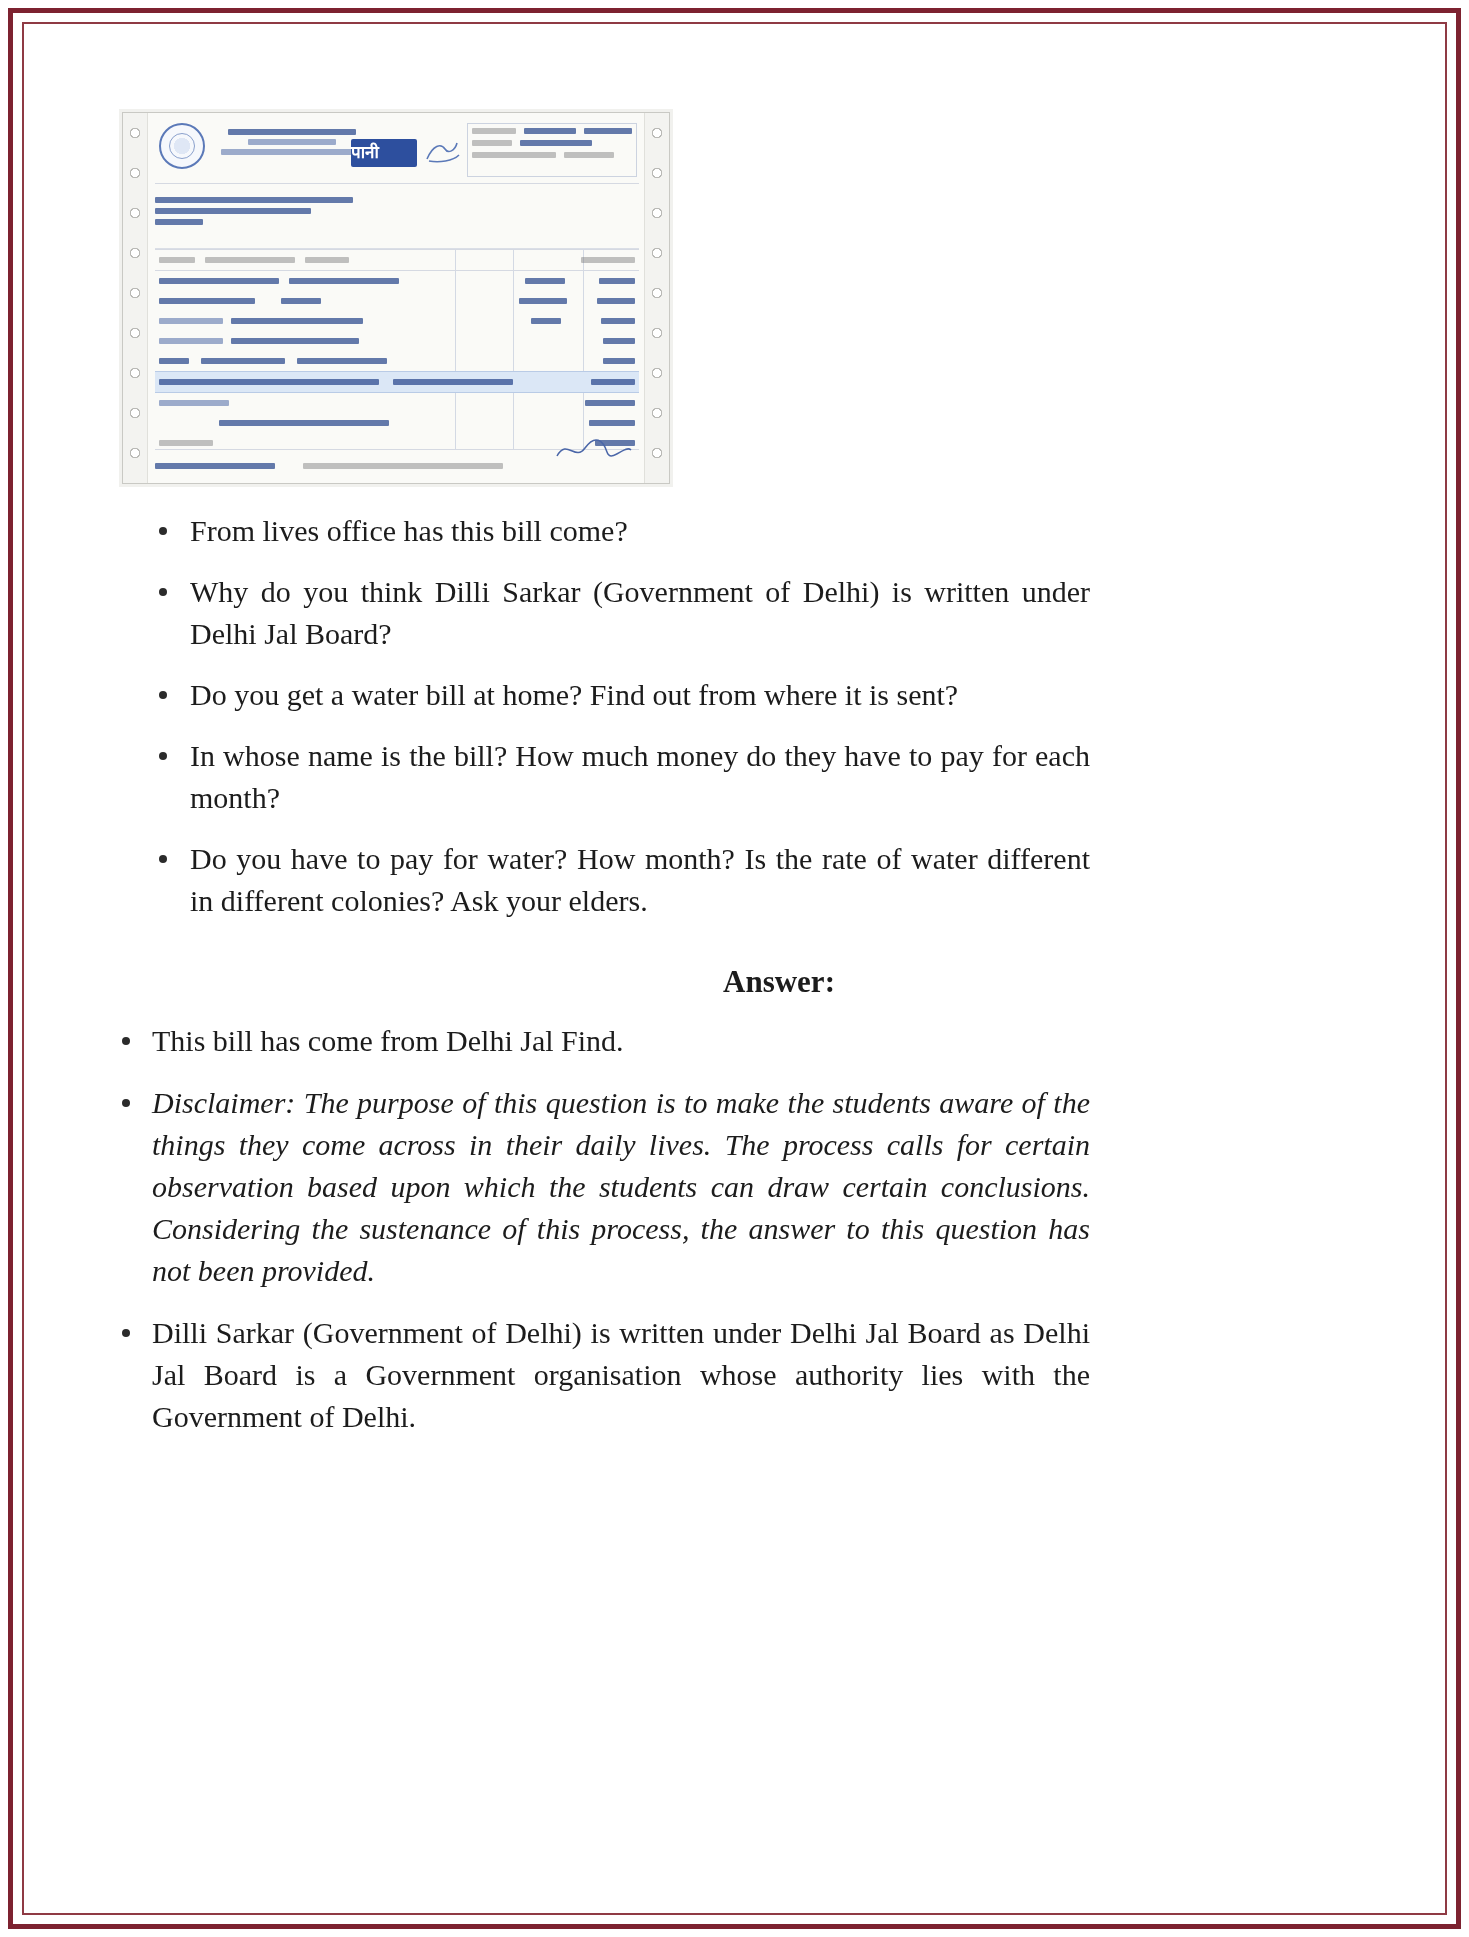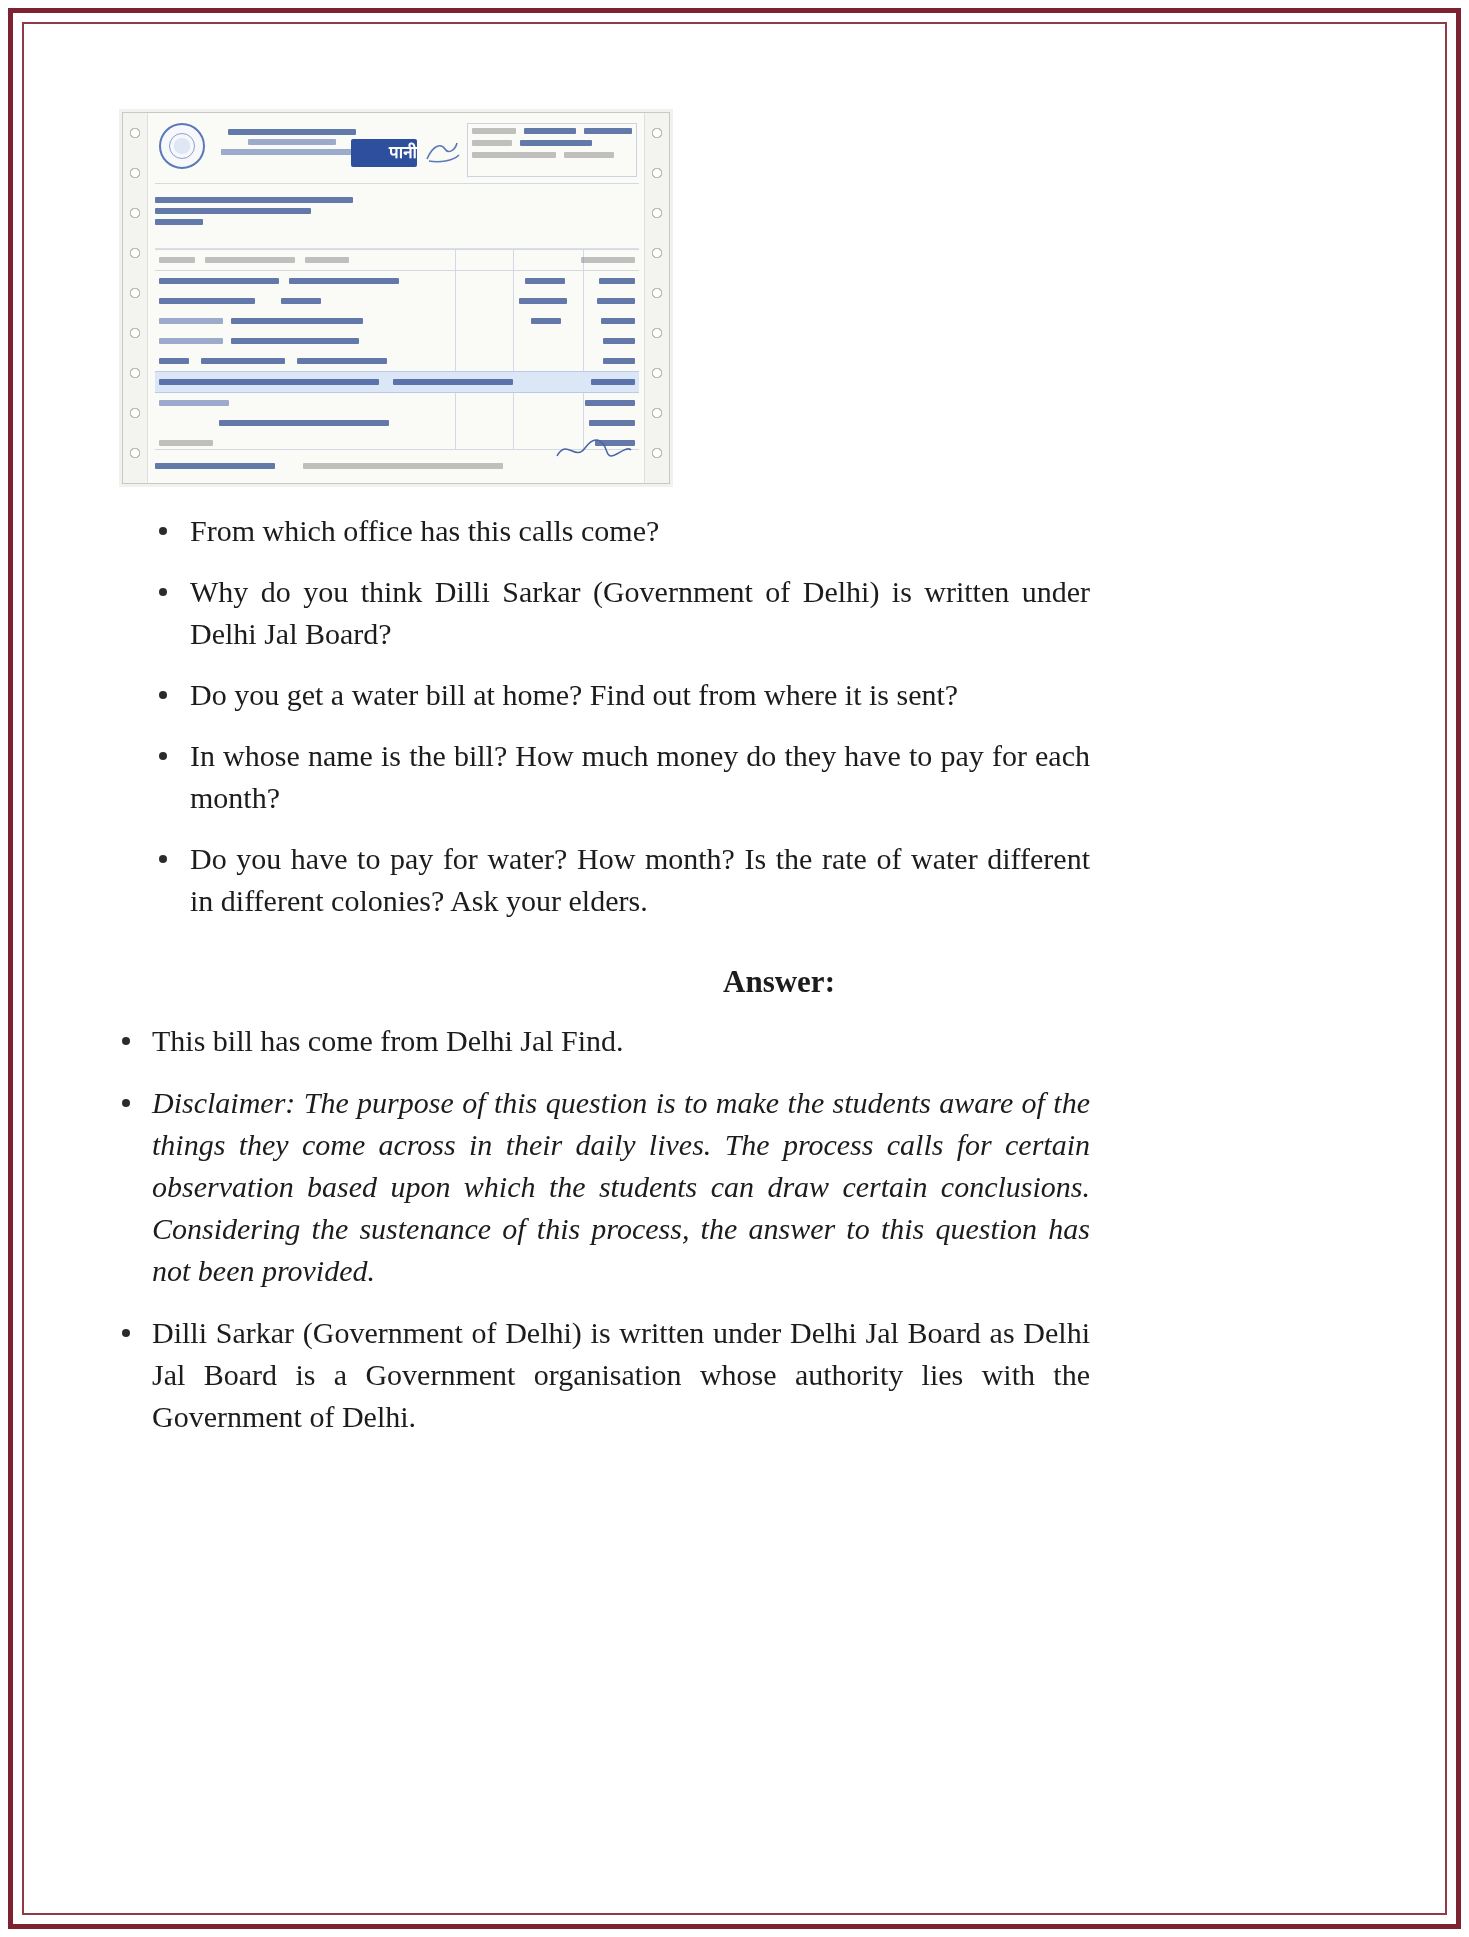--- a/index.html
+++ b/index.html
@@ -28,21 +28,21 @@
   .bar{display:inline-block;height:6px;background:rgba(62,92,160,.5);border-radius:1px;vertical-align:middle;}
   .bar.dk{background:rgba(40,70,140,.72);}
   .bar.gy{background:rgba(120,120,120,.45);}
   .bh{position:relative;height:64px;border-bottom:1px solid #d5d9e2;}
   .emblem{position:absolute;left:4px;top:4px;width:42px;height:42px;border:2px solid #5b79b8;border-radius:50%;
     background:radial-gradient(circle at 50% 50%, #dfe7f5 0 8px, #f6f8fc 8px 100%);}
   .emblem::after{content:"";position:absolute;inset:8px;border:1px solid #8aa0cc;border-radius:50%;}
   .hlines{position:absolute;left:62px;top:6px;width:150px;}
   .hlines .bar{display:block;margin:4px auto;}
   .pani{position:absolute;left:196px;top:20px;width:66px;height:28px;background:#2d4f9e;color:#fff;
-    font-weight:bold;font-size:17px;line-height:28px;text-align:right;border-radius:2px;}
+    font-weight:bold;font-size:17px;line-height:28px;text-align:left;border-radius:2px;}
   .swan{position:absolute;left:268px;top:16px;}
   .hdr-right{position:absolute;left:312px;top:4px;right:2px;bottom:6px;border:1px solid #ccd3e0;padding:4px;}
   .hdr-right .row{display:flex;gap:8px;margin-bottom:6px;}
   .addr{position:relative;height:56px;border-bottom:1px solid #dadee6;padding-top:8px;}
   .addr .bar{display:block;margin:5px 0;}
   .btable{position:relative;height:200px;}
   .vline{position:absolute;top:0;bottom:0;width:1px;background:#d3d9e4;}
   .trow{display:flex;align-items:center;height:20px;padding:0 4px;position:relative;}
   .trow .amt{margin-left:auto;}
   .trow.hl{background:#dbe7f6;border-top:1px solid #b9cbe6;border-bottom:1px solid #b9cbe6;}
@@ -176,21 +176,21 @@
           <path d="M2 20 C 12 2, 20 26, 30 12 S 48 4, 52 16 S 70 8, 76 14" fill="none" stroke="#4a66a8" stroke-width="1.5"></path>
         </svg>
       </div>
 
     </div>
   </div>
 
   <ul class="q-list">
     <li>
       <span class="dot"></span>
-      <span>From which office has this calls come?</span>
+      <span>From lives office has this bill come?</span>
     </li>
     <li>
       <span class="dot"></span>
       <span>Why do you think Dilli Sarkar (Government of Delhi) is written under Delhi Jal Board?</span>
     </li>
     <li>
       <span class="dot"></span>
       <span>Do you get a water bill at home? Find out from where it is sent?</span>
     </li>
     <li>

